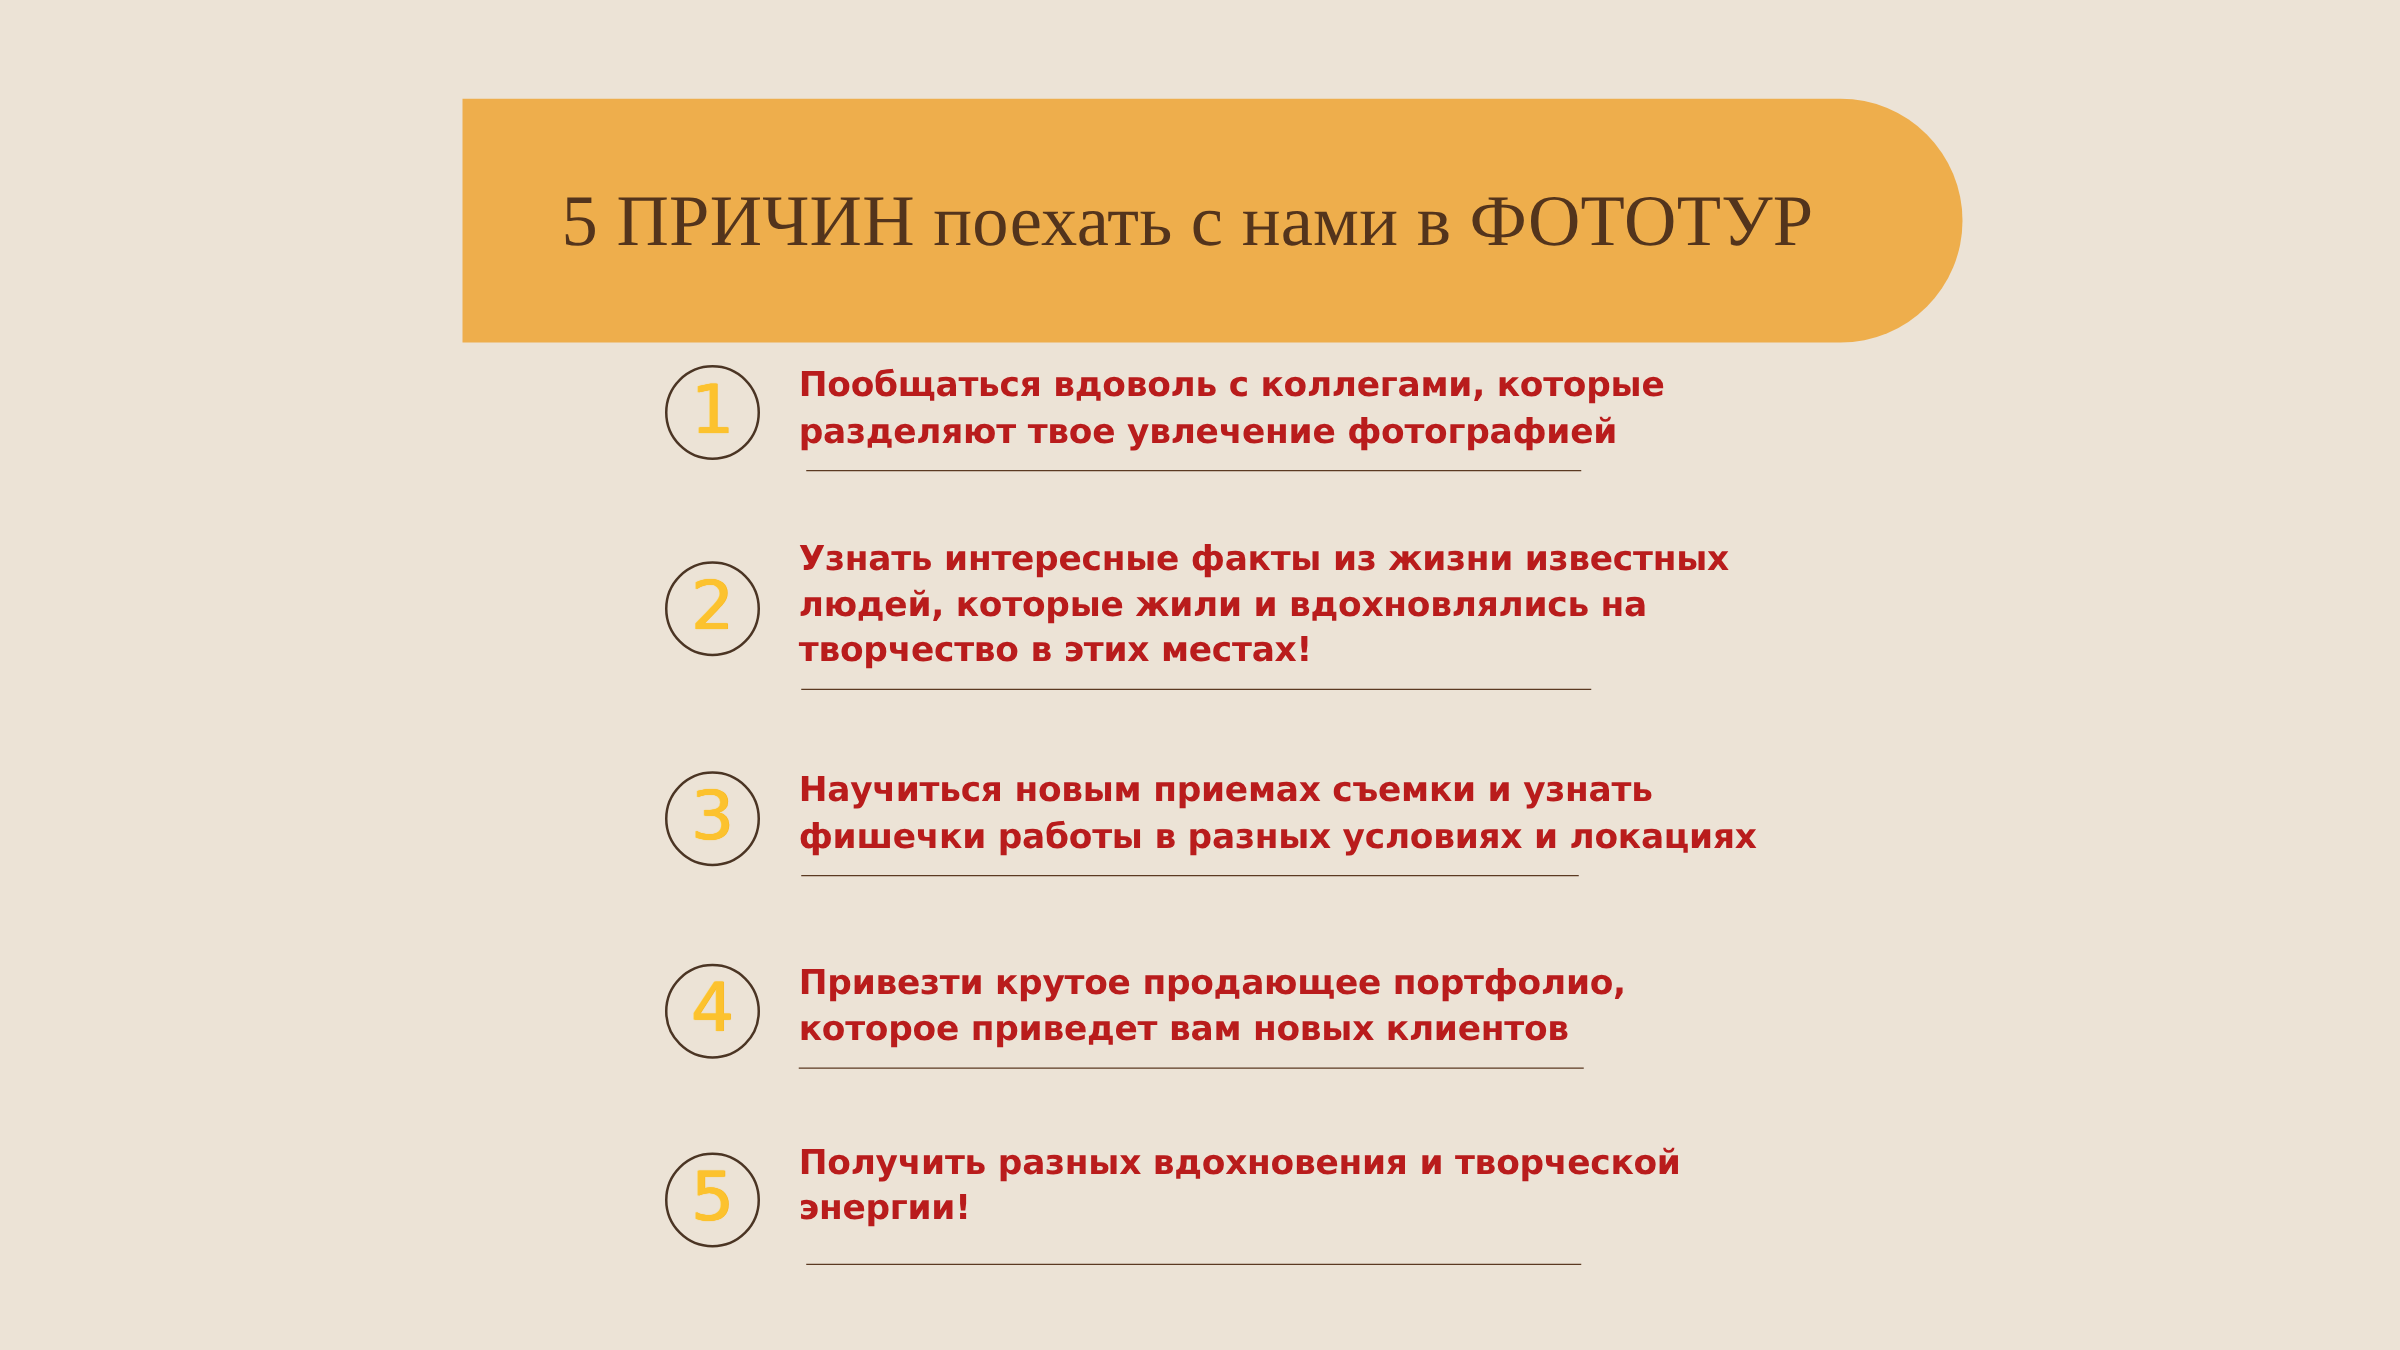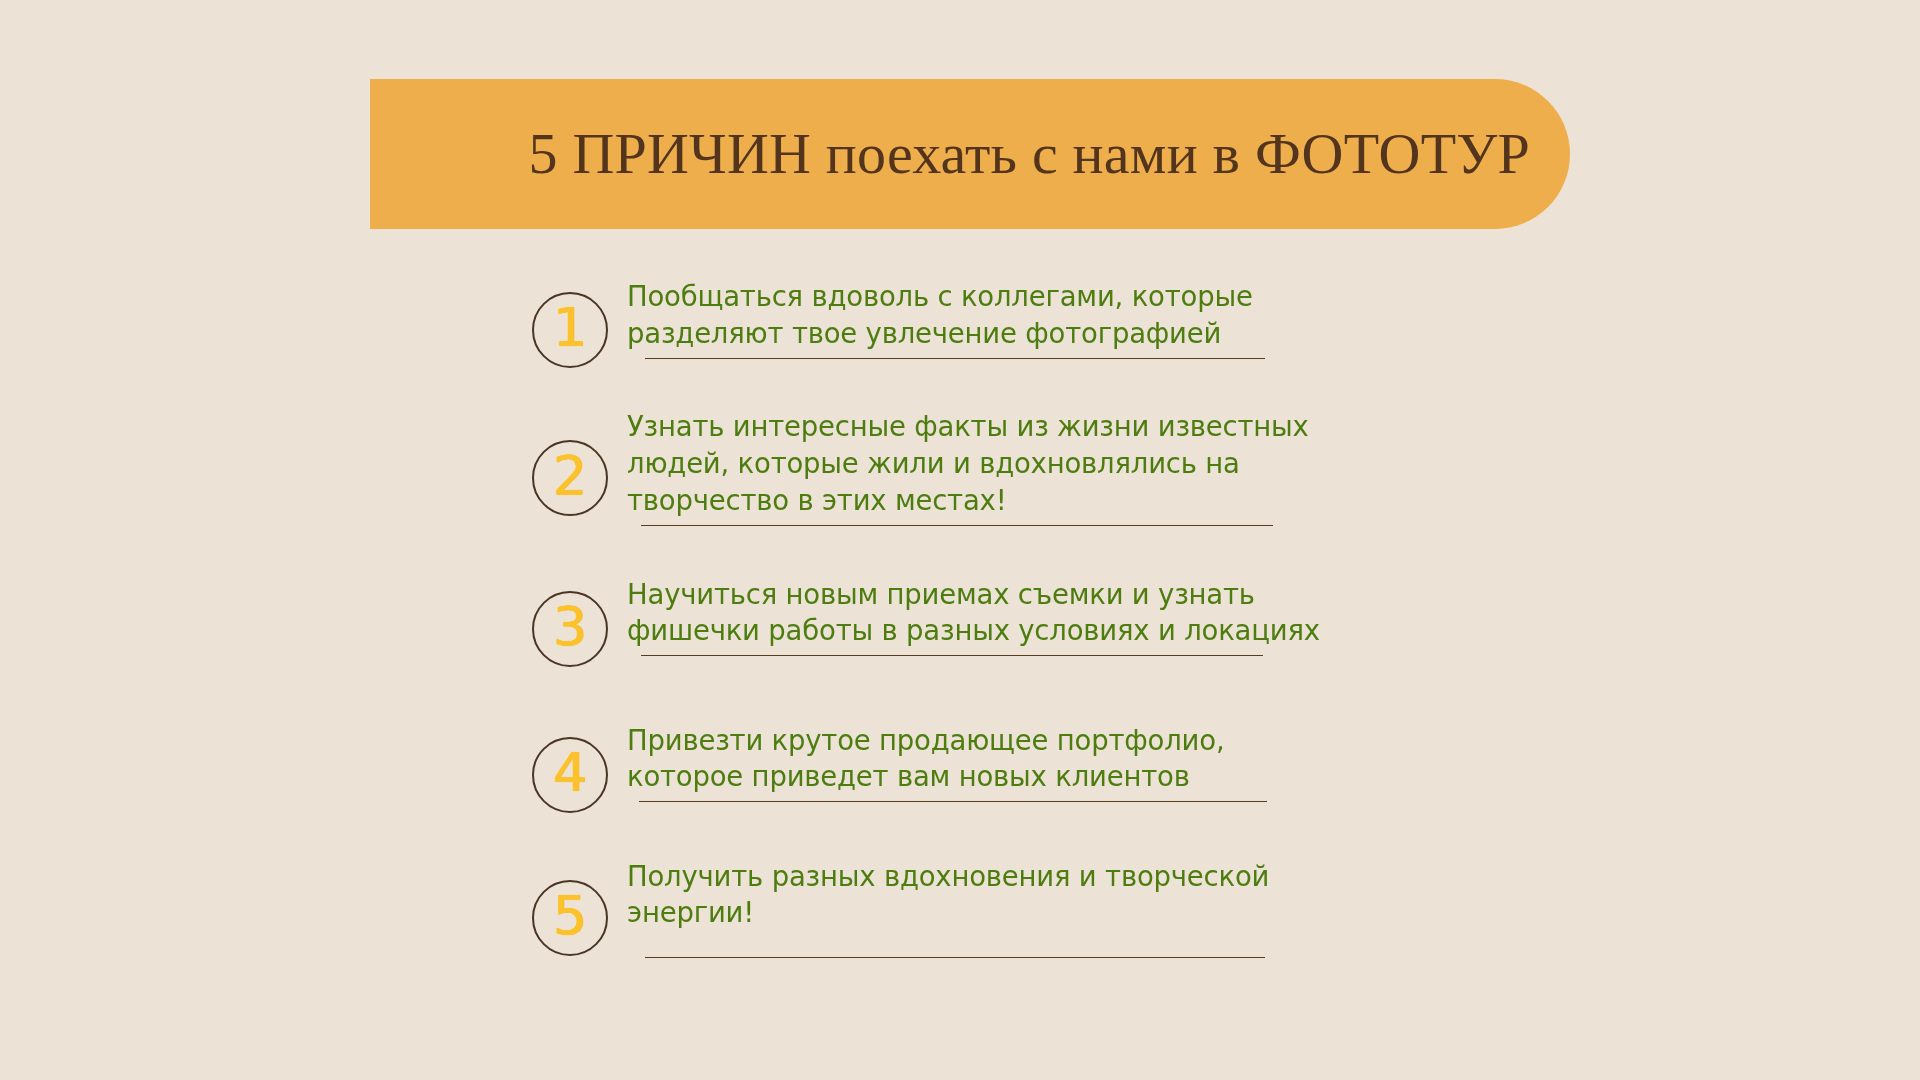--- a/index.html
+++ b/index.html
@@ -22,26 +22,26 @@
     height: 1080px;
     background: #ece3d6;
   }
 
   
   .header-bar {
     position: absolute;
     left: 370px;
     top: 79px;
     width: 1200px;
-    height: 150px;
+    height: 195px;
     background: #eeae4c;
     border-radius: 0 300px 300px 0;
     display: flex;
     align-items: center;
-    justify-content: flex-end;
+    justify-content: center;
     box-sizing: border-box;
     padding-right: 40px;
   }
   .header-title {
     font-family: "Liberation Serif", "DejaVu Serif", serif;
     font-size: 58px;
     letter-spacing: 0.2px;
     color: #53341c;
     white-space: nowrap;
     line-height: 1;
@@ -91,26 +91,26 @@
     top: -2px;
   }
 
   .reason-body {
     flex: 1 1 auto;
     padding-left: 7px;
   }
   .reason-text {
     font-family: "DejaVu Sans", "Liberation Sans", sans-serif;
     font-size: 27.5px;
-    font-weight: normal;
+    font-weight: bold;
     line-height: 1.34;
-    color: #4d7c0f;
+    color: #b91c1c;
     letter-spacing: -0.2px;
     white-space: pre-line;
-    margin: 0;
+    margin: 12px;
   }
   .rule {
     height: 0;
     border-top: 1.6px solid #5b3a22;
     margin-top: 6px;
   }
 
   
   .r1 { margin-top: 0px; }
   .r2 { margin-top: 40px; }

